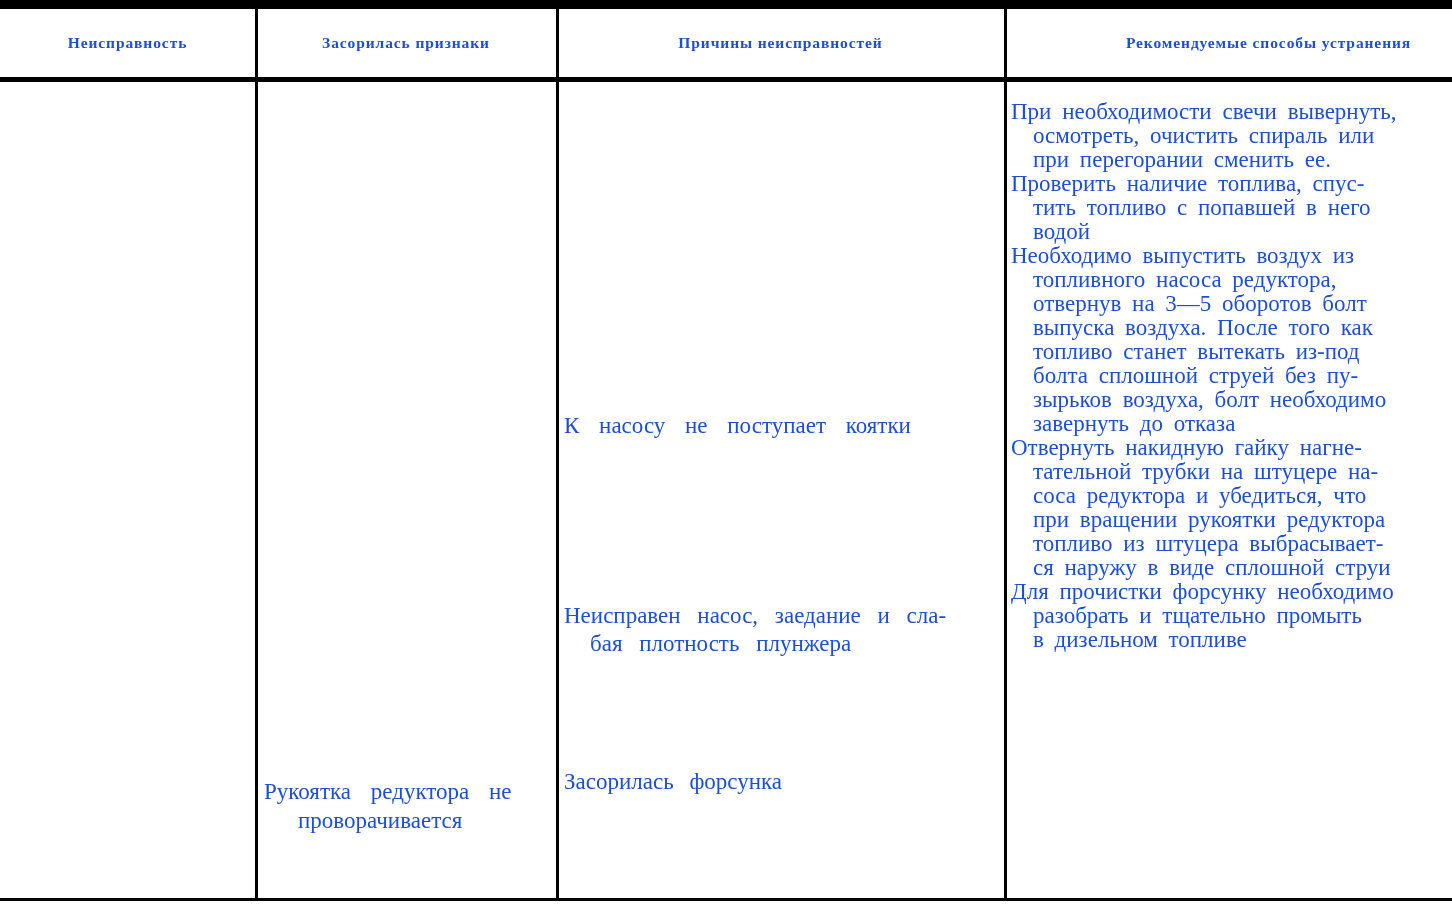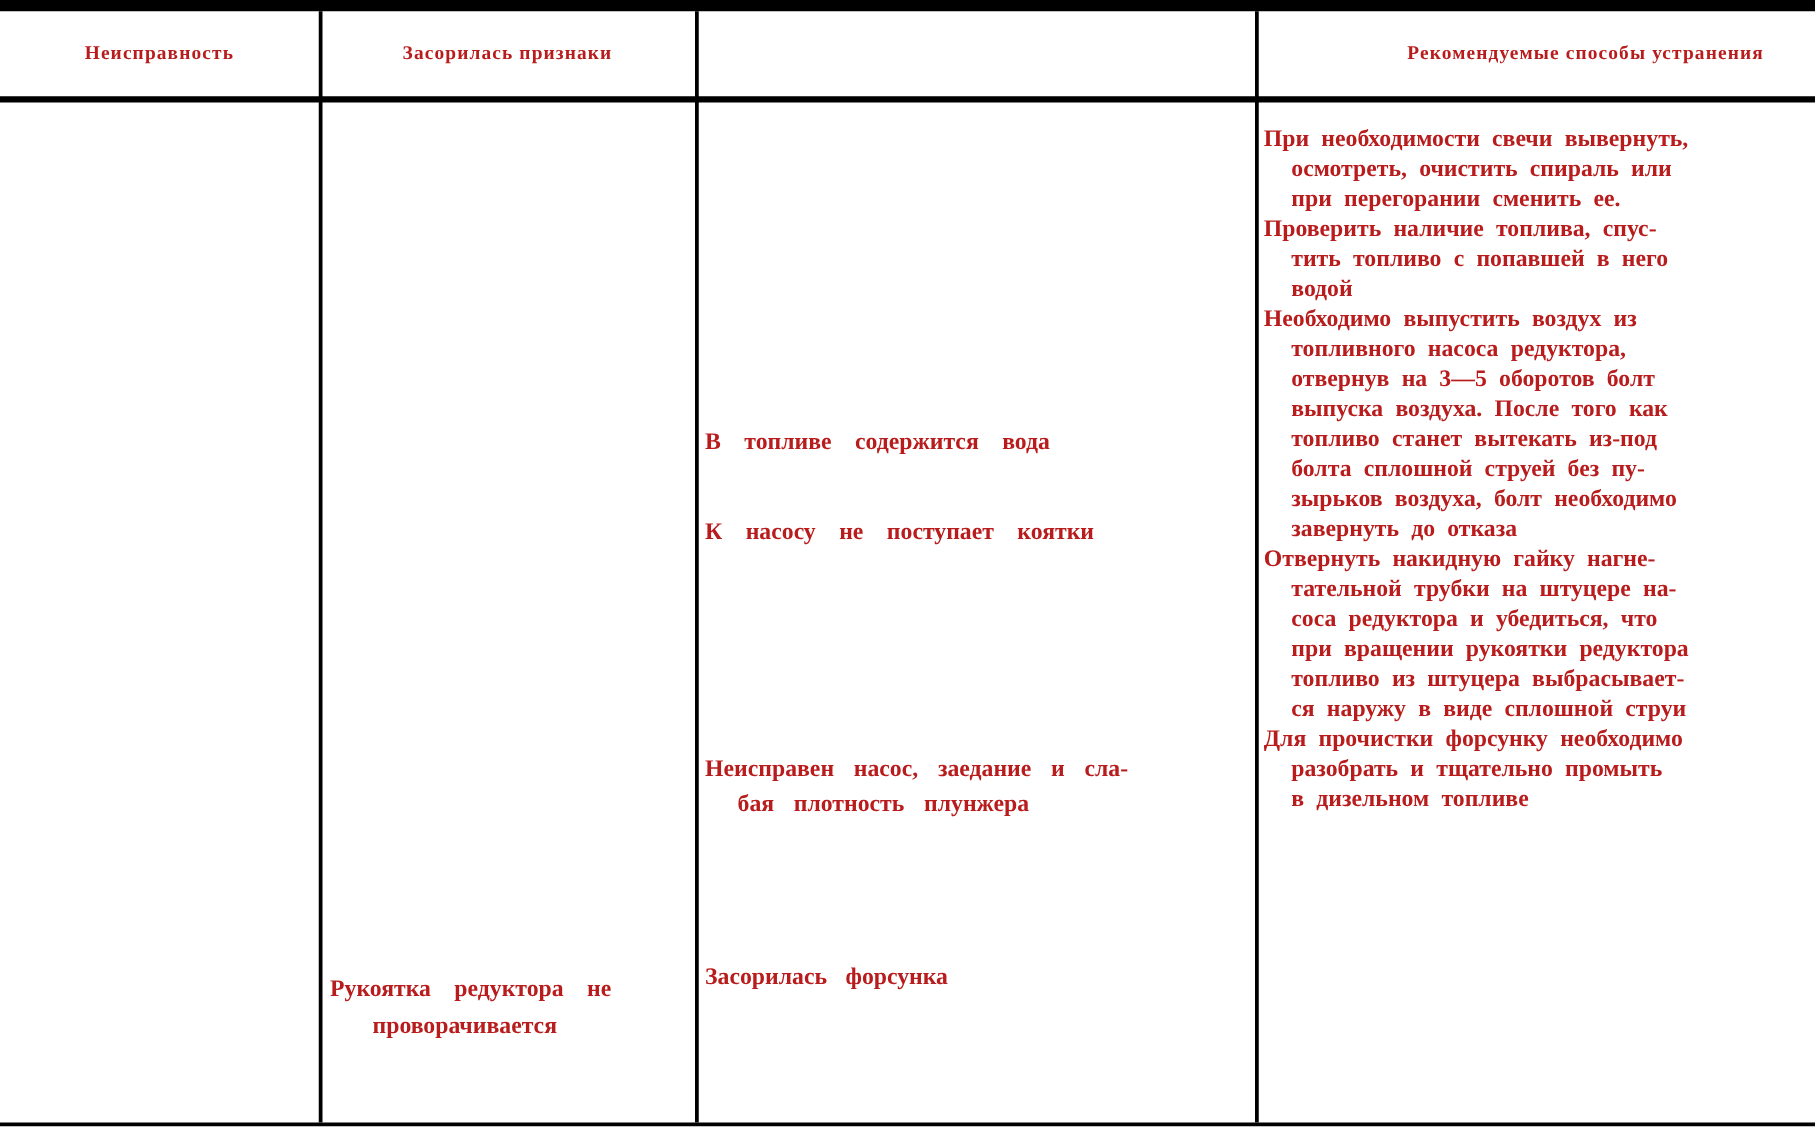--- a/index.html
+++ b/index.html
@@ -1,18 +1,18 @@
 <!DOCTYPE html>
 <html><head>
 <meta charset="utf-8">
 <style>
   html,body { margin:0; padding:0; background:#ffffff; }
   .page {
     position:relative; width:1452px; height:907px;
-    background:#ffffff; color:#b91c1c; overflow:hidden;
+    background:#ffffff; color:#1d4ed8; overflow:hidden;
     font-family:"Liberation Serif", serif;
   }
   .rule { position:absolute; left:0; width:1452px; background:#000; }
   .rule-top { top:0; height:9px; }
   .rule-head { top:77px; height:5px; }
   .rule-bottom { top:898px; height:3px; }
   .vline { position:absolute; top:9px; height:889px; width:3px; background:#000; }
   .v1 { left:255px; } .v2 { left:556px; } .v3 { left:1004px; }
 
   .hcell {
@@ -20,21 +20,21 @@
     display:flex; align-items:center; justify-content:center;
     font-size:15.5px; font-weight:bold; letter-spacing:0.9px;
     text-align:center; white-space:nowrap; overflow:hidden;
   }
   .h1 { left:2px;    width:251px; }
   .h2 { left:258px;  width:296px; }
   .h3 { left:559px;  width:443px; }
   .h4 { left:1007px; width:443px;padding-left:40px; }
 
   .tcell {
-    position:absolute; font-size:19px; font-weight:bold;
+    position:absolute; font-size:23px; font-weight:normal;
     white-space:nowrap; overflow:hidden;
   }
   .hang22 { padding-left:22px; text-indent:-22px; }
   .hang26 { padding-left:26px; text-indent:-26px; }
   .hang34 { padding-left:34px; text-indent:-34px;margin-top:29px; }
 
   .col-remedies {
     left:1011px; top:100px; width:438px; height:790px;
     line-height:24px; word-spacing:5px;
   }
@@ -57,25 +57,25 @@
   <div class="rule rule-top"></div>
   <div class="rule rule-head"></div>
   <div class="rule rule-bottom"></div>
 
   <div class="vline v1"></div>
   <div class="vline v2"></div>
   <div class="vline v3"></div>
 
   <div class="hcell h1">Неисправность</div>
   <div class="hcell h2">Засорилась признаки</div>
+  <div class="hcell h3">Причины неисправностей</div>
   <div class="hcell h4">Рекомендуемые способы устранения</div>
 
   <div class="tcell symptom symptom1 hang34">Рукоятка редуктора не<br>проворачивается</div>
 
-  <div class="tcell cause cause1">В топливе содержится вода</div>
   <div class="tcell cause cause2">К насосу не поступает коятки</div>
   <div class="tcell cause cause3 hang26">Неисправен насос, заедание и сла-<br>бая плотность плунжера</div>
   <div class="tcell cause cause4">Засорилась форсунка</div>
 
   <div class="tcell col-remedies">
     <div class="para hang22">При необходимости свечи вывернуть,<br>осмотреть, очистить спираль или<br>при перегорании сменить ее.</div>
     <div class="para hang22">Проверить наличие топлива, спус-<br>тить топливо с попавшей в него<br>водой</div>
     <div class="para hang22">Необходимо выпустить воздух из<br>топливного насоса редуктора,<br>отвернув на 3—5 оборотов болт<br>выпуска воздуха. После того как<br>топливо станет вытекать из-под<br>болта сплошной струей без пу-<br>зырьков воздуха, болт необходимо<br>завернуть до отказа</div>
     <div class="para hang22">Отвернуть накидную гайку нагне-<br>тательной трубки на штуцере на-<br>соса редуктора и убедиться, что<br>при вращении рукоятки редуктора<br>топливо из штуцера выбрасывает-<br>ся наружу в виде сплошной струи</div>
     <div class="para hang22">Для прочистки форсунку необходимо<br>разобрать и тщательно промыть<br>в дизельном топливе</div>

